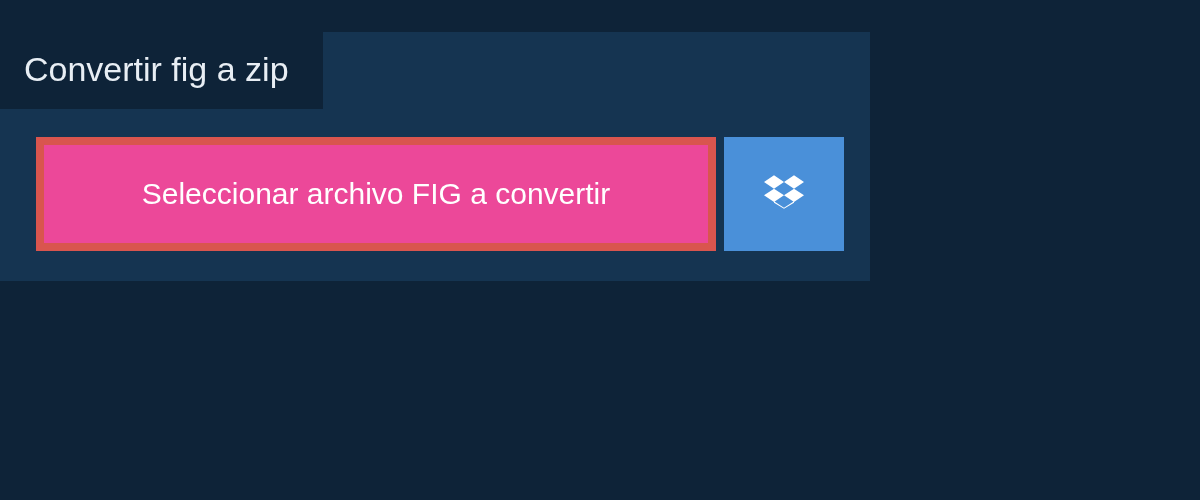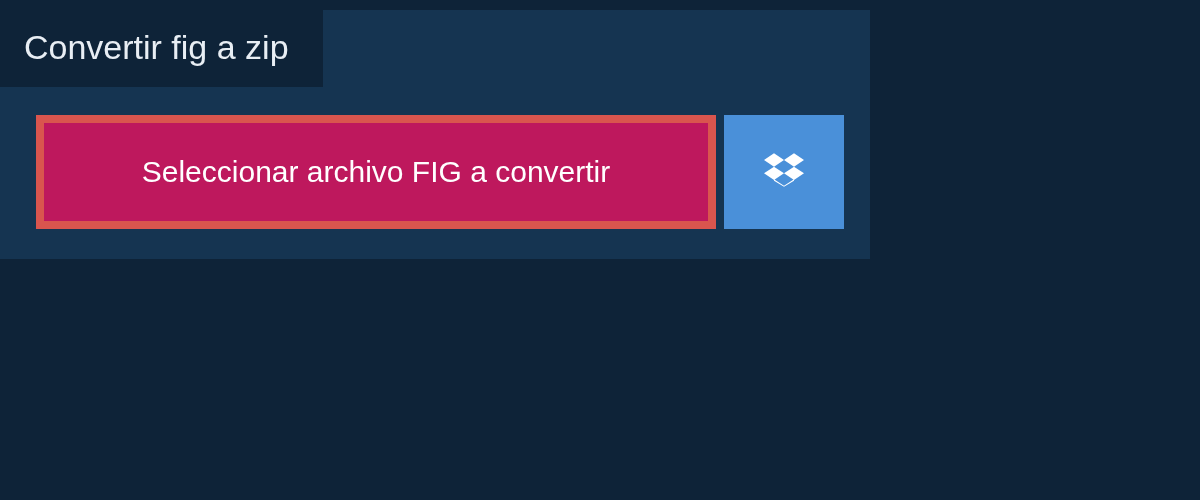--- a/index.html
+++ b/index.html
@@ -6,41 +6,41 @@
     body {
       width: 1200px;
       height: 500px;
       background: #0e2338;
       font-family: -apple-system, BlinkMacSystemFont, "Segoe UI", Arial, sans-serif;
       overflow: hidden;
     }
     .card {
       position: absolute;
       left: 0;
-      top: 10px;
+      top: 32px;
       background: #153451;
       width: 870px;
       padding-bottom: 30px;
     }
     .tab {
       display: inline-block;
       background: #0e2338;
       color: #e8eef4;
       font-size: 34px;
       font-weight: 300;
       padding: 18px 34px 20px 24px;
     }
     .button-row {
       display: flex;
       align-items: stretch;
       margin: 28px 0 0 36px;
       width: 810px;
     }
     .select-btn {
-      background: #be185d;
+      background: #ec4899;
       color: #ffffff;
       font-size: 30px;
       font-weight: 300;
       padding: 32px 50px;
       border: 8px solid #d9554e;
       flex: 0 0 auto;
       width: 680px;
       text-align: center;
       cursor: pointer;
     }

